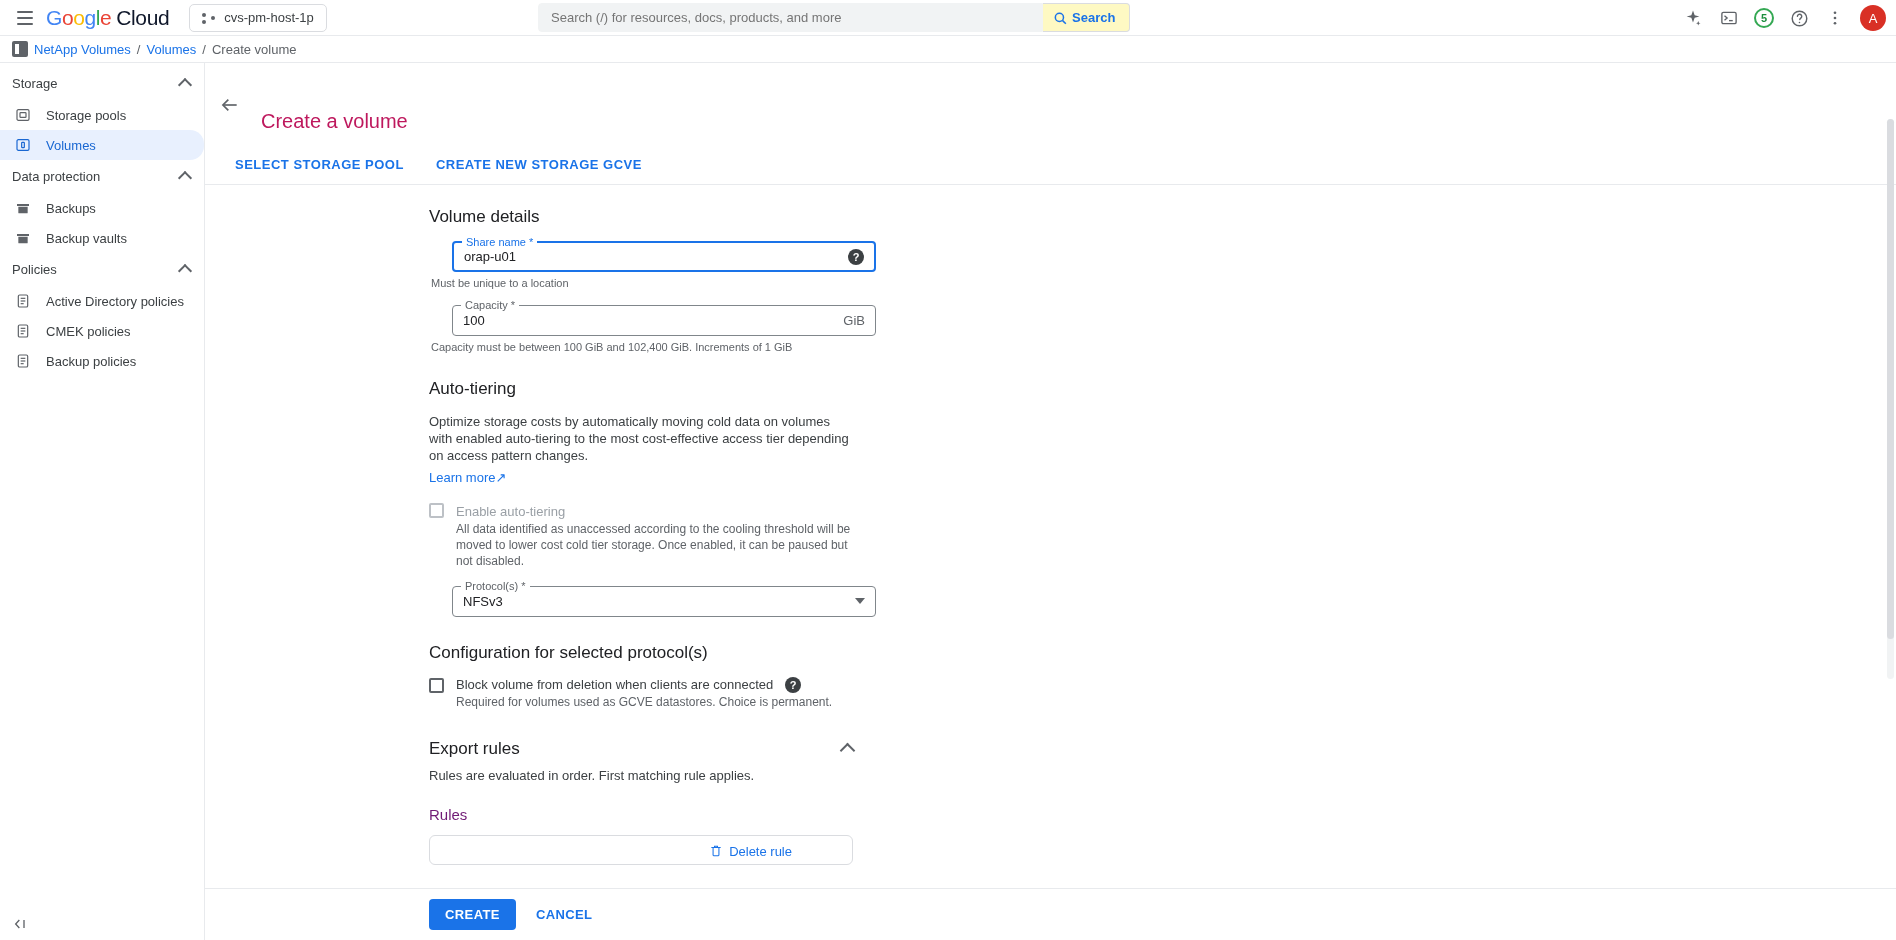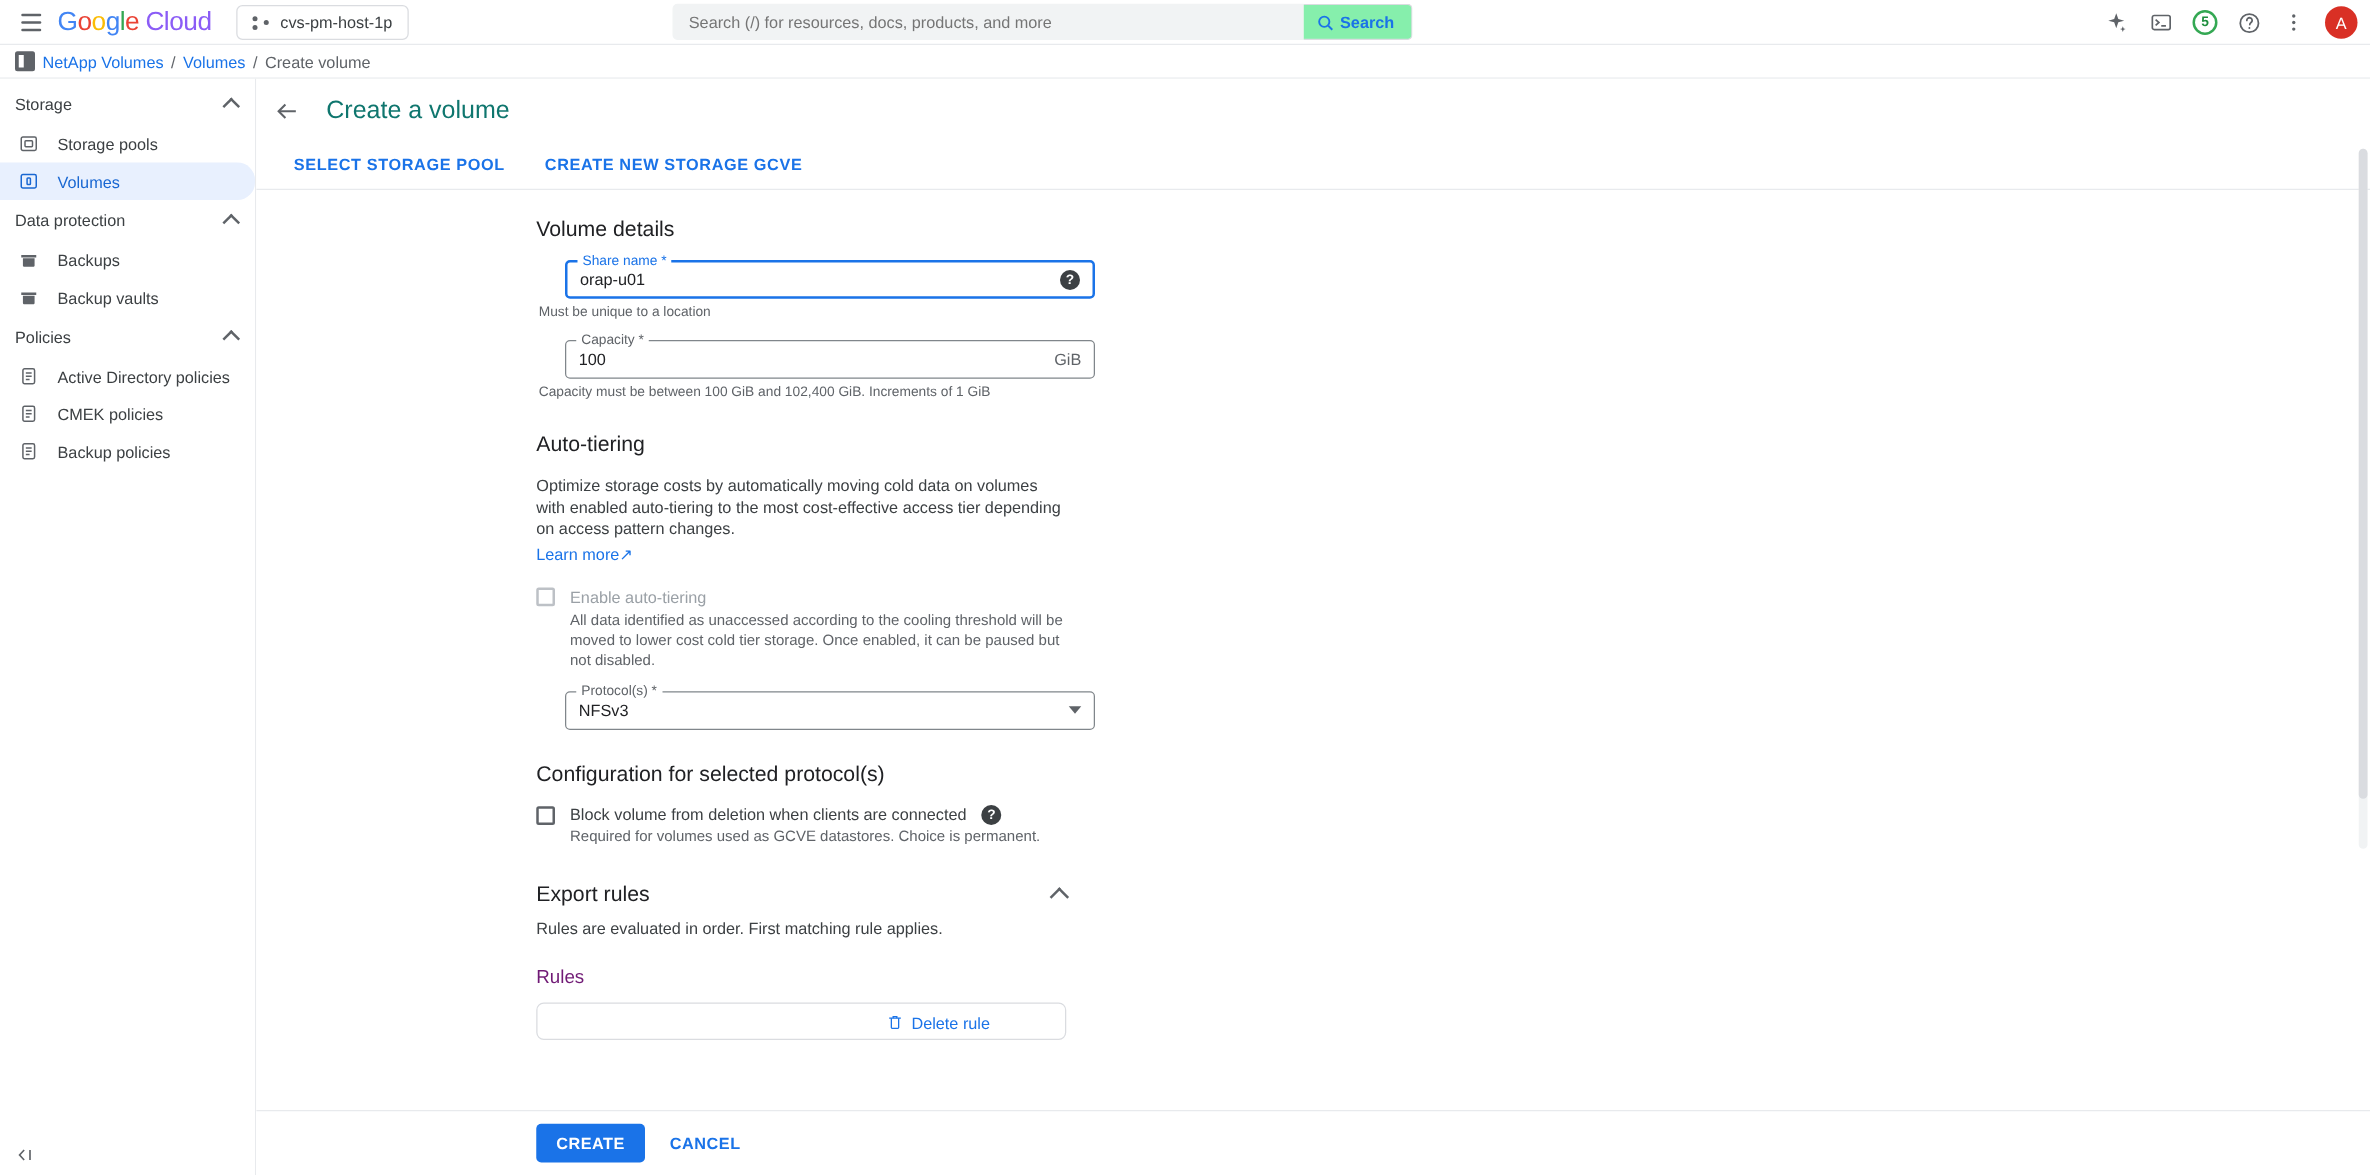--- a/index.html
+++ b/index.html
@@ -32,21 +32,21 @@
   .gcloud-logo {
     font-size: 21px;
     letter-spacing: -0.4px;
     margin-right: 20px;
     white-space: nowrap;
     cursor: pointer;
   }
   .gcloud-logo .g1 { color:#4285F4; } .gcloud-logo .g2 { color:#EA4335; }
   .gcloud-logo .g3 { color:#FBBC05; } .gcloud-logo .g4 { color:#4285F4; }
   .gcloud-logo .g5 { color:#34A853; } .gcloud-logo .g6 { color:#EA4335; }
-  .gcloud-logo .cloud { color:#8b5cf6; font-weight:500; margin-left:5px; }
+  .gcloud-logo .cloud { color:#0f172a; font-weight:500; margin-left:5px; }
   .project-chip {
     display: flex; align-items: center; gap: 8px;
     height: 28px;
     border: 1px solid #dadce0;
     border-radius: 5px;
     padding: 0 12px;
     font-size: 13px;
     color: #3c4043;
     cursor: pointer;
     background: #fff;
@@ -74,21 +74,21 @@
     color: #5f6368;
     font-family: inherit;
     outline: none;
   }
   .searchbtn {
     height: 29px;
     display: flex; align-items: center; gap: 5px;
     border: 1px solid #dadce0;
     border-left: none;
     border-radius: 0 4px 4px 0;
-    background: #86efac;
+    background: #fef9c3;
     padding: 0 14px 0 10px;
     font-size: 13px;
     color: #1a73e8;
     font-weight: 600;
     cursor: pointer;
   }
   .topright {
     position: absolute; right: 10px; top: 0;
     height: 36px; display: flex; align-items: center; gap: 14px;
   }
@@ -180,21 +180,21 @@
   
   .content { flex: 1; position: relative; overflow: hidden; background: #fff; }
   .page-head {
     display: flex; align-items: center; gap: 20px;
     padding: 14px 0 14px 14px;
   }
   .back-arrow {
     width: 22px; height: 22px; color: #5f6368; cursor: pointer;
     display:flex; align-items:center; justify-content:center;
   }
-  .page-title { font-size: 20px; color: #0f766e; font-weight: 400; }
+  .page-title { font-size: 20px; color: #be185d; font-weight: 400; margin-top: 33px; }
   .tabs {
     display: flex; gap: 0px;
     padding-left: 14px;
     border-bottom: 1px solid #e8eaed;
   }
   .tab {
     padding: 10px 16px 12px 16px;
     font-size: 13px;
     font-weight: 600;
     letter-spacing: .5px;

